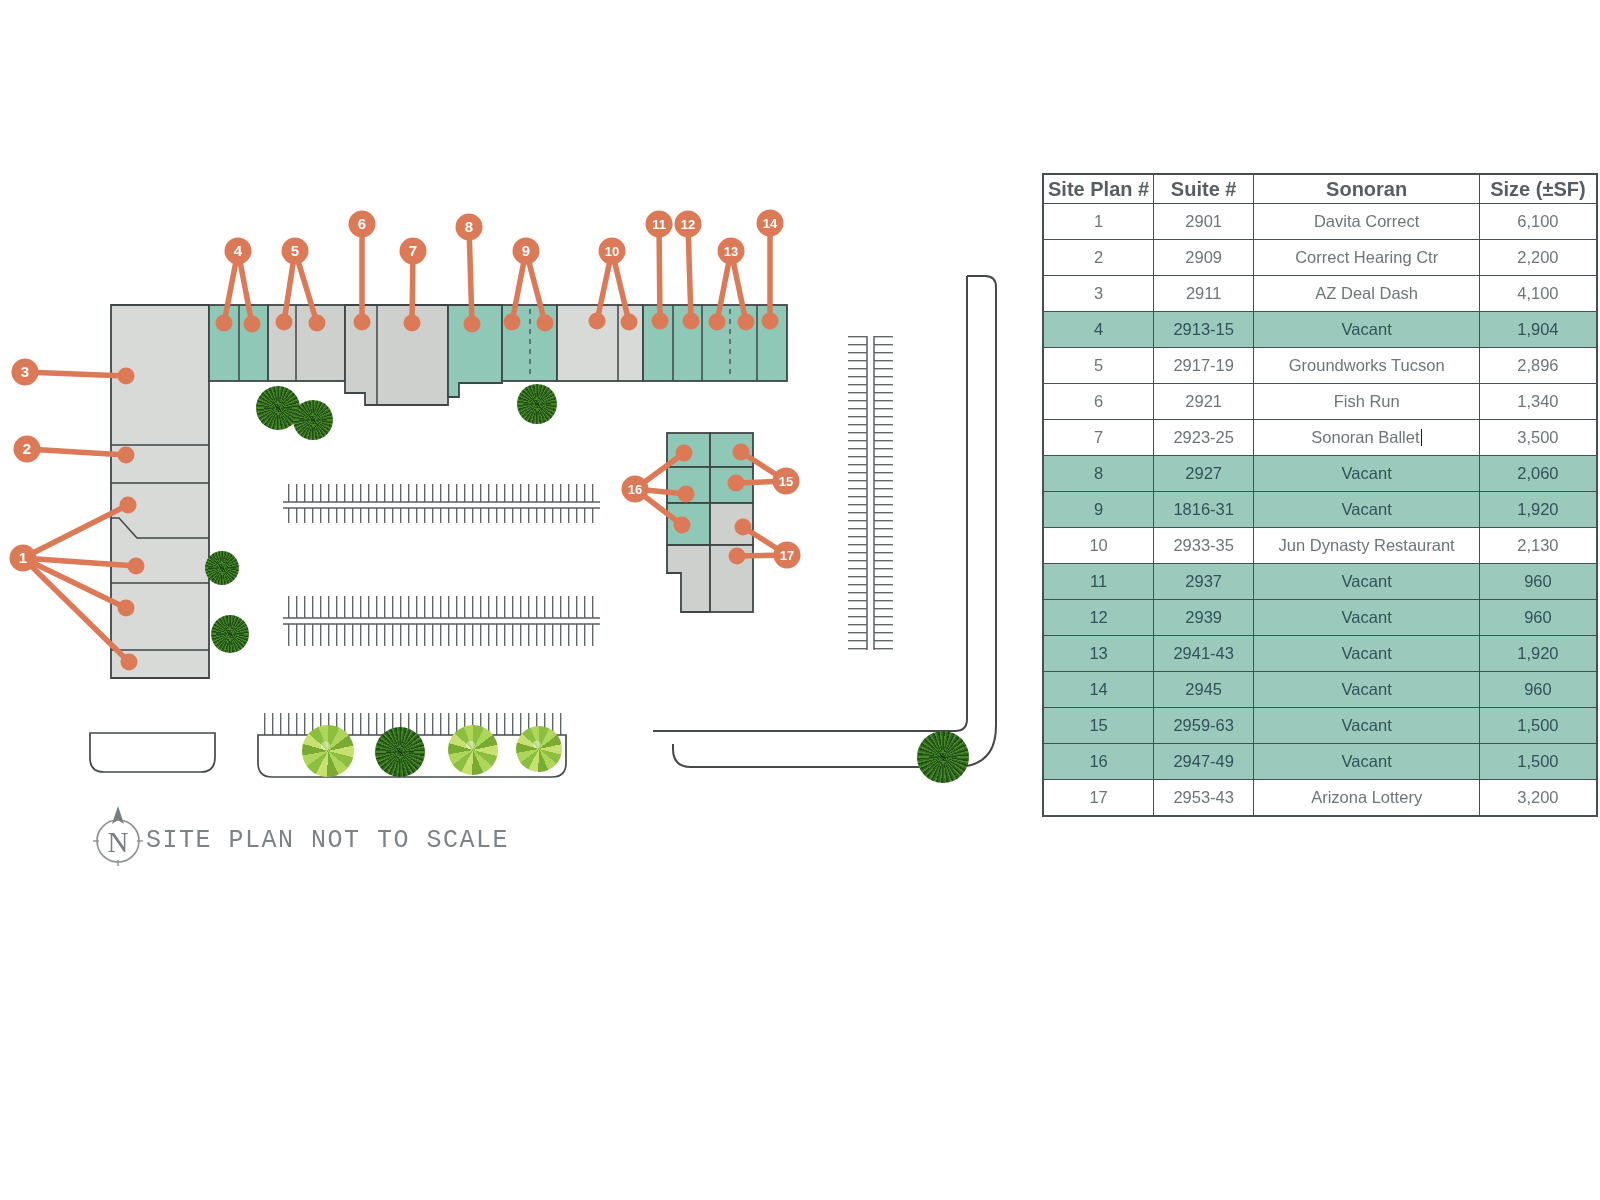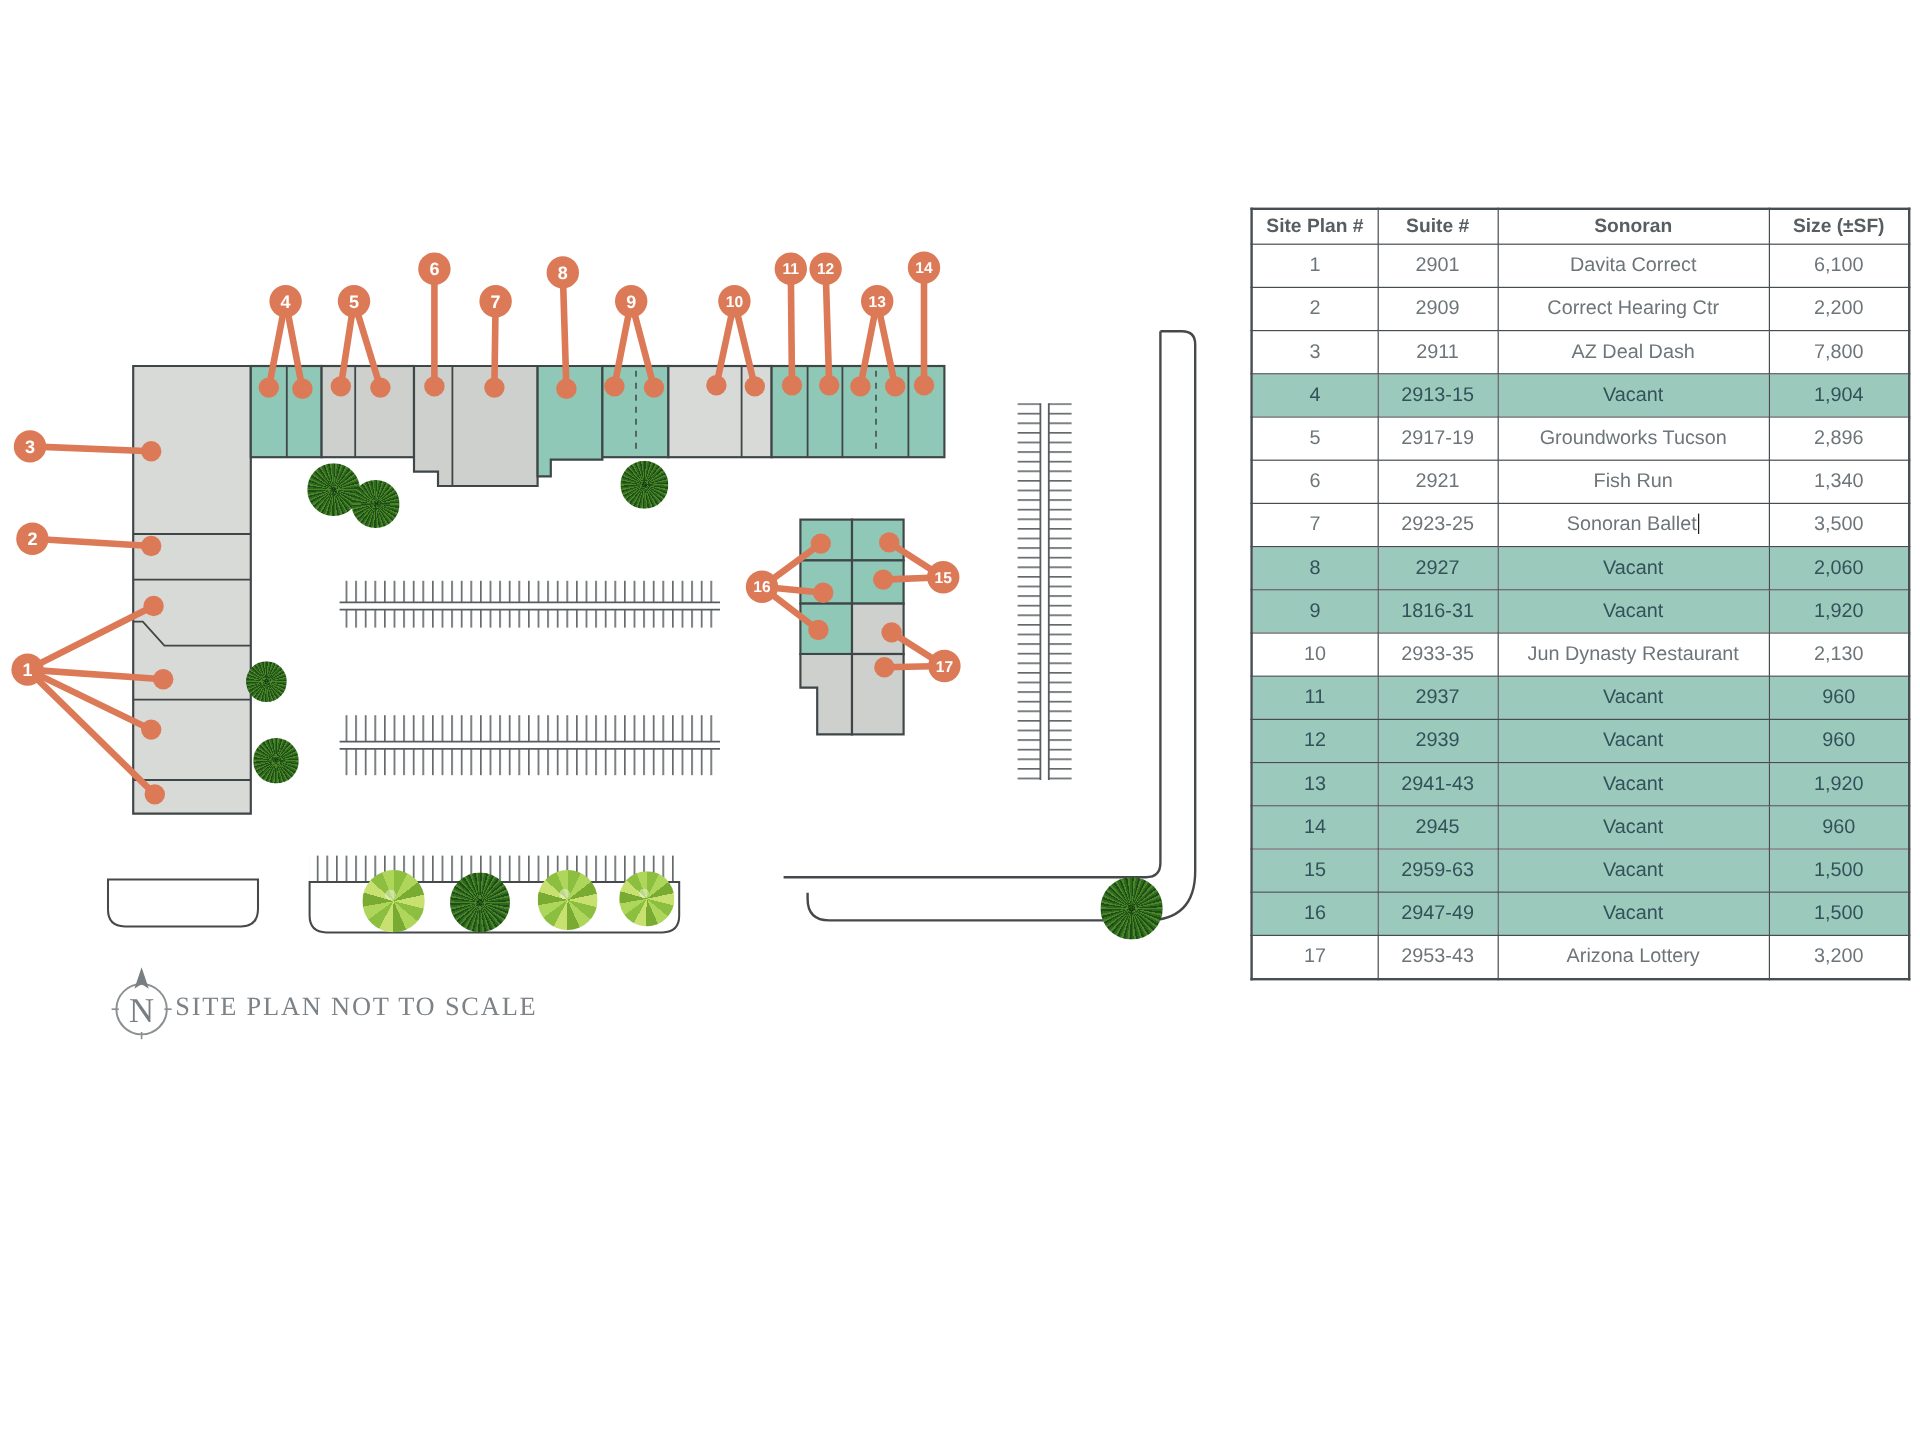--- a/index.html
+++ b/index.html
@@ -46,28 +46,28 @@
   
   .tree{position:absolute;z-index:2;border-radius:50%;}
   .tree.dark{background:
       radial-gradient(circle,rgba(0,0,0,.28) 0 7%,rgba(0,0,0,0) 8%),
       repeating-conic-gradient(#1f4d17 0deg 4deg,#4c8527 4deg 8deg,#2d6a1d 8deg 12deg);}
   .tree.light{background:
       radial-gradient(circle at 45% 40%,rgba(255,255,255,.4) 0 10%,rgba(255,255,255,0) 11%),
       repeating-conic-gradient(#8cbf40 0deg 26deg,#aed65a 26deg 52deg,#79ab33 52deg 78deg,#c7e070 78deg 104deg);}
   
   #note{position:absolute;left:146px;top:826px;z-index:3;
-        font-family:Liberation Serif, serif;font-size:22px;letter-spacing:1.5px;
+        font-family:Liberation Mono, monospace;font-size:25px;letter-spacing:1.5px;
         color:var(--c-note);white-space:nowrap;}
   
   #table-wrap{position:absolute;left:1042px;top:173px;z-index:3;}
   table{border-collapse:collapse;border:2.2px solid var(--c-table-border);table-layout:fixed;}
   th,td{border:1.6px solid var(--c-table-border);text-align:center;vertical-align:middle;
         padding:0 4px;overflow:hidden;white-space:nowrap;}
-  th{height:28px;font-size:16px;font-weight:bold;color:var(--c-header-text);}
+  th{height:28px;font-size:20px;font-weight:bold;color:var(--c-header-text);}
   td{height:35px;font-size:16.5px;color:var(--c-cell-text);}
   tr.vacant td{background:var(--c-vacant-bg);color:var(--c-vacant-text);}
   .col-sp{width:105px;} .col-suite{width:100px;} .col-tenant{width:226px;} .col-size{width:117px;}
   .caret{display:inline-block;width:1.5px;height:17px;background:#1b1b1b;
          margin-left:1px;vertical-align:-3px;}
 </style>
 </head>
 <body>
 
 <div id="stage">
@@ -331,21 +331,21 @@
           <tr>
             <td><span>2</span></td>
             <td><span>2909</span></td>
             <td><span>Correct Hearing Ctr</span></td>
             <td><span>2,200</span></td>
           </tr>
           <tr>
             <td><span>3</span></td>
             <td><span>2911</span></td>
             <td><span>AZ Deal Dash</span></td>
-            <td><span>7,800</span></td>
+            <td><span>4,100</span></td>
           </tr>
           <tr class="vacant">
             <td><span>4</span></td>
             <td><span>2913-15</span></td>
             <td><span>Vacant</span></td>
             <td><span>1,904</span></td>
           </tr>
           <tr>
             <td><span>5</span></td>
             <td><span>2917-19</span></td>

